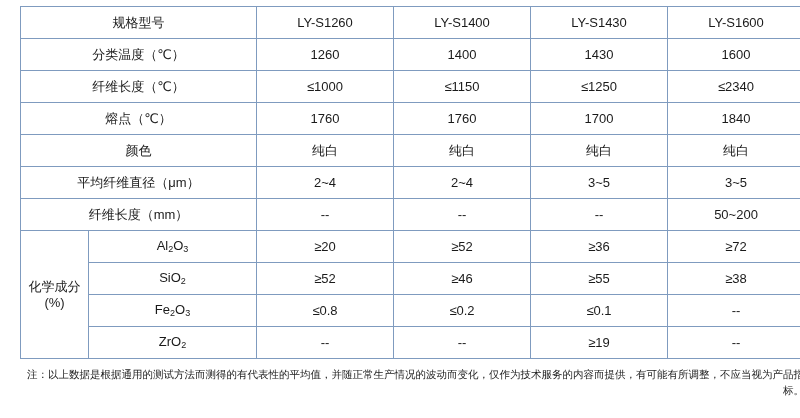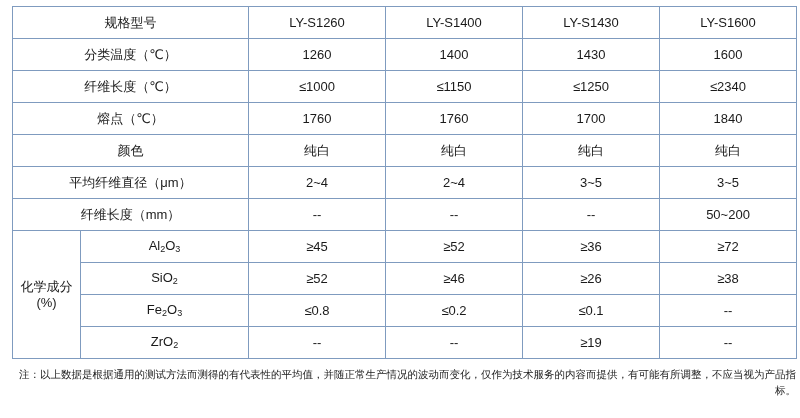--- a/index.html
+++ b/index.html
@@ -12,21 +12,21 @@
     height: 418px;
     font-family: "Liberation Sans", "DejaVu Sans", sans-serif;
     color: #1a1a1a;
     overflow: hidden;
   }
   .sheet {
     width: 800px;
     height: 418px;
     position: relative;
     box-sizing: border-box;
-    padding: 6px 8px 0 12px;
+    padding: 6px 8px 0 20px;
   }
   table.spec {
     border-collapse: collapse;
     width: 784px;
     table-layout: fixed;
     margin: 0 auto;
   }
   table.spec td {
     border: 1px solid #7f9bbf;
     text-align: center;
@@ -140,31 +140,31 @@
         <td class="label white" colspan="2">纤维长度（mm）</td>
         <td class="white">--</td>
         <td class="white">--</td>
         <td class="white">--</td>
         <td class="white">50~200</td>
       </tr>
 
       <tr>
         <td class="chem-head" rowspan="4">化学成分(%)</td>
         <td class="sub-label shade nowrapcell"><span>Al</span><span class="sub">2</span><span>O</span><span class="sub">3</span></td>
-        <td class="shade">≥45</td>
+        <td class="shade">≥20</td>
         <td class="shade">≥52</td>
         <td class="shade">≥36</td>
         <td class="shade">≥72</td>
       </tr>
 
       <tr>
         <td class="sub-label white nowrapcell"><span>SiO</span><span class="sub">2</span></td>
         <td class="white">≥52</td>
         <td class="white">≥46</td>
-        <td class="white">≥26</td>
+        <td class="white">≥55</td>
         <td class="white">≥38</td>
       </tr>
 
       <tr>
         <td class="sub-label shade nowrapcell"><span>Fe</span><span class="sub">2</span><span>O</span><span class="sub">3</span></td>
         <td class="shade">≤0.8</td>
         <td class="shade">≤0.2</td>
         <td class="shade">≤0.1</td>
         <td class="shade">--</td>
       </tr>

